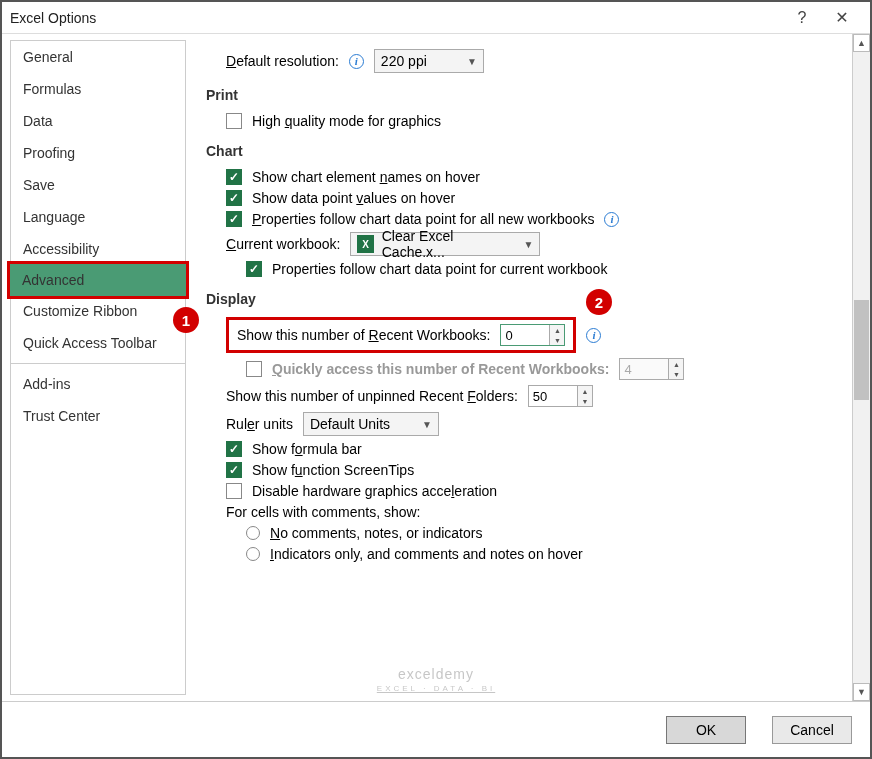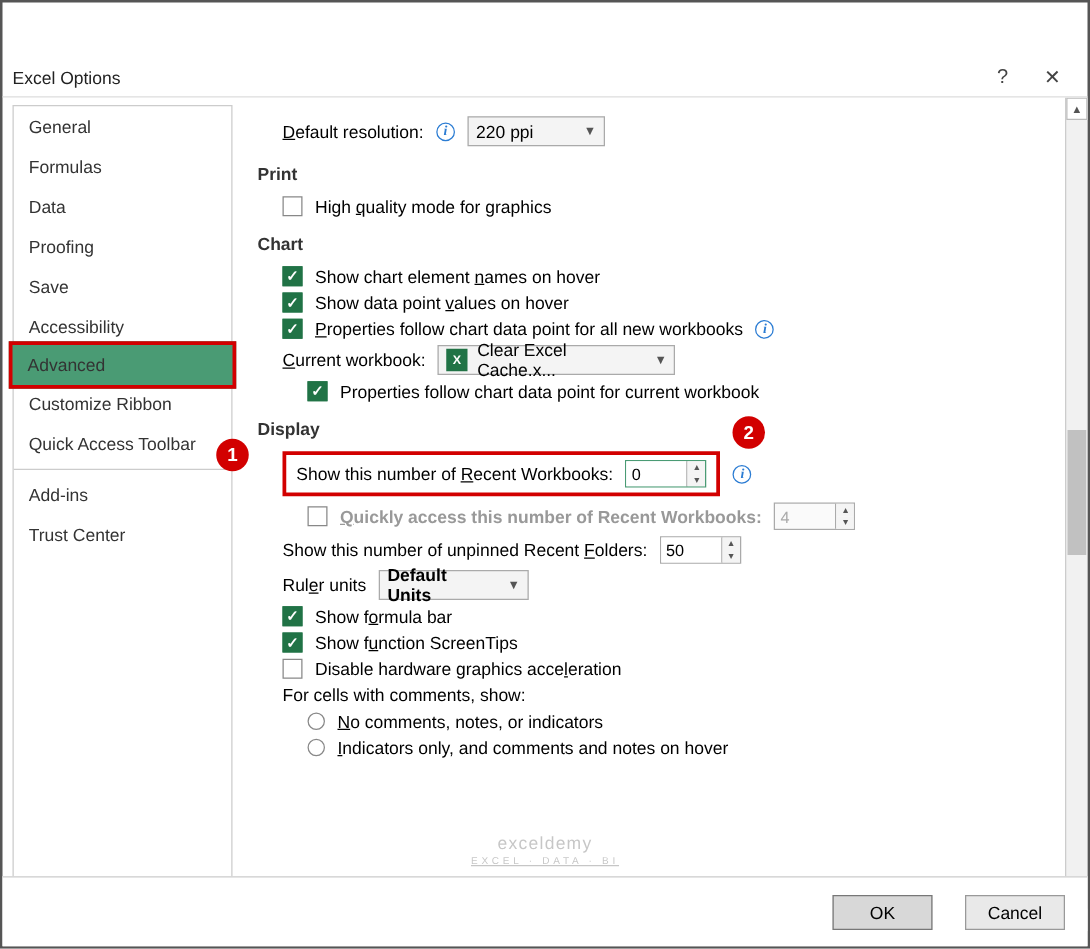--- a/index.html
+++ b/index.html
@@ -1,18 +1,18 @@
 <!DOCTYPE html>
 <html><head>
 <meta charset="utf-8">
 <style>
   * { box-sizing: border-box; font-family: "Segoe UI", Tahoma, sans-serif; font-size: 14px; }
   body { margin: 0; background: #fff; }
   .dialog { width: 872px; height: 759px; border: 2px solid #555; position: relative; background: #fff; }
-  .titlebar { height: 32px; display: flex; align-items: center; padding: 14px 8px; border-bottom: 1px solid #ddd; margin-top: 44px; }
+  .titlebar { height: 32px; display: flex; align-items: center; padding: 14px 8px; border-bottom: 1px solid #ddd; }
   .titlebar .title { flex: 1; font-size: 14px; color: #222; }
   .titlebar .winbtn { width: 40px; height: 24px; display: flex; align-items: center; justify-content: center; color: #444; font-size: 16px; }
   .body { display: flex; height: calc(100% - 32px - 56px); }
   .sidebar { width: 176px; background: #fff; border: 1px solid #ccc; margin: 6px 0 6px 8px; padding: 0; }
   .sidebar-item { padding: 8px 12px; color: #333; cursor: pointer; }
   .sidebar-item.selected { background: #4a9b74; border: 3px solid #d20000; margin: -4px; padding: 8px 12px; }
   .sidebar-sep { border-top: 1px solid #ccc; margin: 4px 0; }
   .content { flex: 1; padding: 10px 16px 10px 20px; position: relative; overflow: hidden; }
   .scrollbar { position: absolute; right: 0; top: 0; bottom: 0; width: 18px; border-left: 1px solid #ccc; background: #f1f1f1; display: flex; flex-direction: column; }
   .scroll-arrow { height: 18px; border: 1px solid #bbb; background: #fff; display:flex; align-items:center; justify-content:center; font-size:9px; color:#555; }
@@ -53,20 +53,21 @@
   </div>
 
   <div class="body">
 
     <div class="sidebar" style="position:relative;">
       <div class="sidebar-item">General</div>
       <div class="sidebar-item">Formulas</div>
       <div class="sidebar-item">Data</div>
       <div class="sidebar-item">Proofing</div>
       <div class="sidebar-item">Save</div>
+      <div class="sidebar-item">Language</div>
       <div class="sidebar-item">Accessibility</div>
       <div class="sidebar-item selected">Advanced</div>
       <span class="badge" style="top:266px; left:162px;">1</span>
       <div class="sidebar-item">Customize Ribbon</div>
       <div class="sidebar-item">Quick Access Toolbar</div>
       <div class="sidebar-sep"></div>
       <div class="sidebar-item">Add-ins</div>
       <div class="sidebar-item">Trust Center</div>
     </div>
 
@@ -151,21 +152,21 @@
           <input value="50" style="">
           <div class="spbtns">
               <div class="spbtn">▲</div>
               <div class="spbtn">▼</div>
             </div>
         </div>
       </div>
 
       <div class="row">
         <span>Rul<u>e</u>r units</span>
-        <div class="dropdown" style="width:120px;font-weight:bold;">
+        <div class="dropdown" style="width:136px;">
           <span>Default Units</span>
           <span style="flex:1"></span>
             <span class="caret">▼</span>
         </div>
       </div>
 
       <div class="row">
         <span class="checkbox checked">✓</span>
         <span>Show f<u>o</u>rmula bar</span>
       </div>

